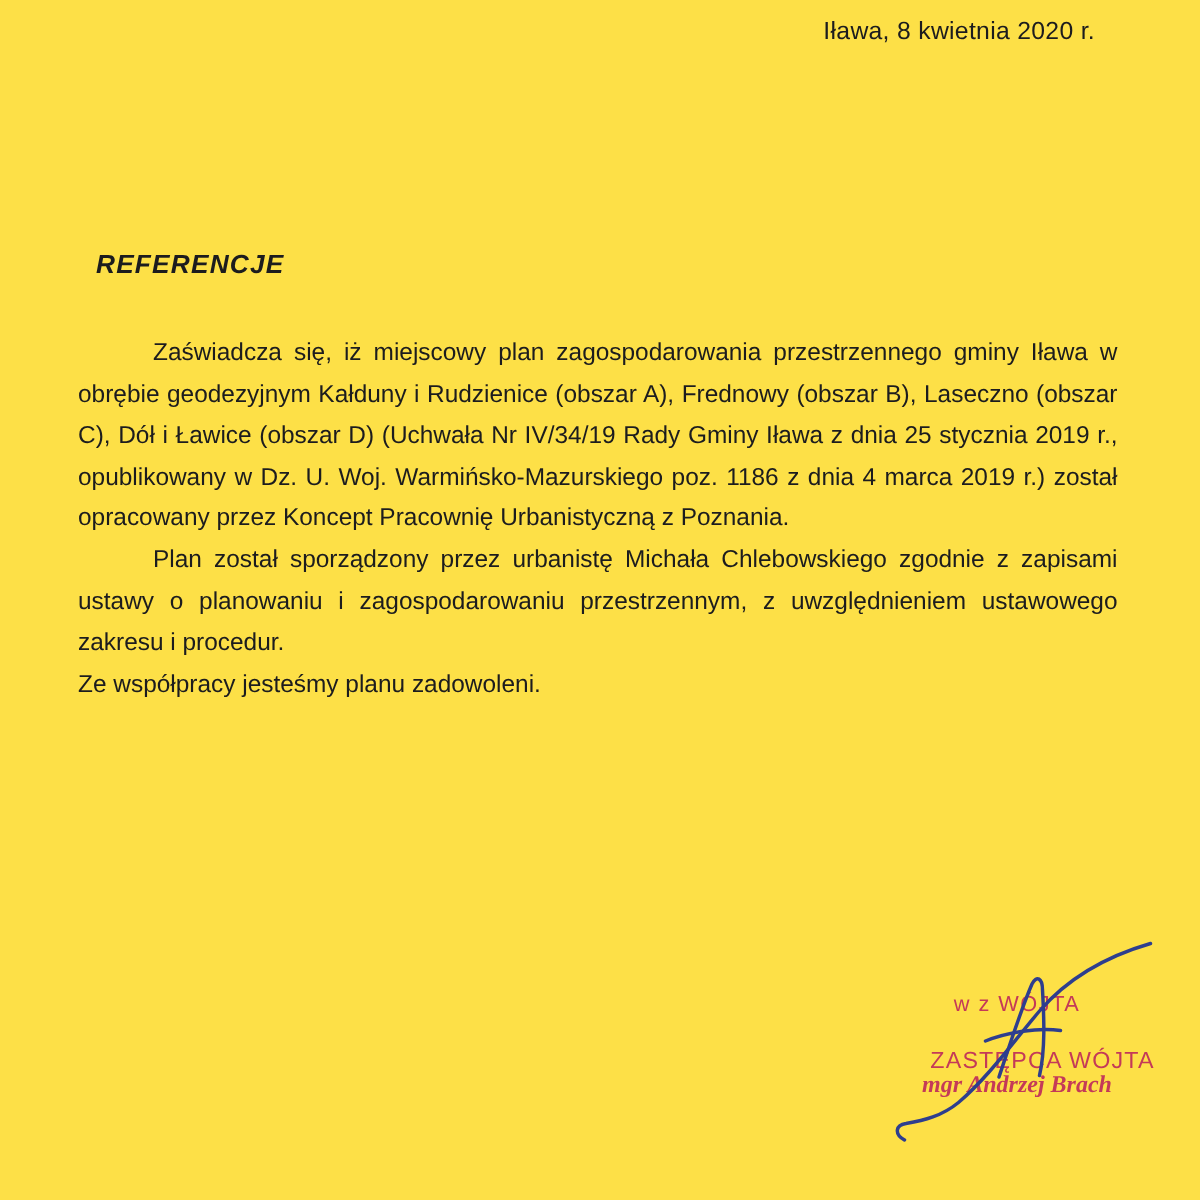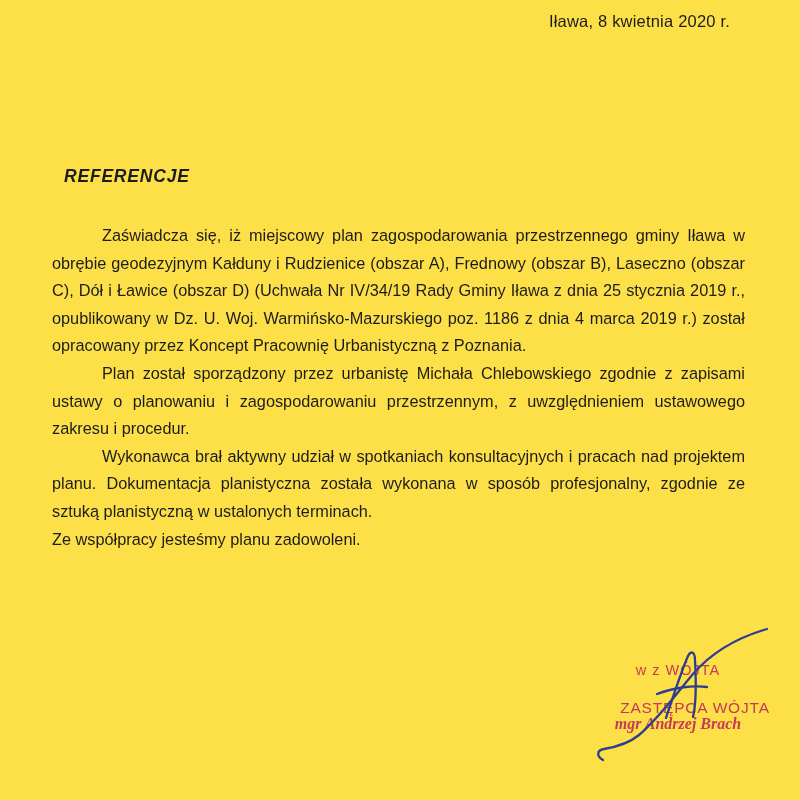--- a/index.html
+++ b/index.html
@@ -104,21 +104,20 @@
 
 <div class="page">
 
   <div class="dateline">Iława, 8 kwietnia 2020 r.</div>
 
   <div class="doc-title">REFERENCJE</div>
 
   <div class="body-text">
       <p class="indent"><span>Zaświadcza się, iż miejscowy plan zagospodarowania przestrzennego gminy Iława w obrębie geodezyjnym Kałduny i Rudzienice (obszar A), Frednowy (obszar B), Laseczno (obszar C), Dół i Ławice (obszar D) (Uchwała Nr IV/34/19 Rady Gminy Iława z dnia 25 stycznia 2019 r., opublikowany w Dz. U. Woj. Warmińsko-Mazurskiego poz. 1186 z dnia 4 marca 2019 r.) został opracowany przez Koncept Pracownię Urbanistyczną z Poznania.</span></p>
       <p class="indent"><span>Plan został sporządzony przez urbanistę Michała Chlebowskiego zgodnie z zapisami ustawy </span><span class="italic">o planowaniu i zagospodarowaniu przestrzennym</span><span>, z uwzględnieniem ustawowego zakresu i procedur.</span></p>
-      <p class="indent"><span>Wykonawca brał aktywny udział w spotkaniach konsultacyjnych i pracach nad projektem planu. Dokumentacja planistyczna została wykonana w sposób profesjonalny, zgodnie ze sztuką planistyczną w ustalonych terminach.</span></p>
       <p><span>Ze współpracy jesteśmy planu zadowoleni.</span></p>
     </div>
 
   <div class="signature-block">
     <div class="stamp-prefix">w z WÓJTA</div>
     <div class="stamp-role">ZASTĘPCA WÓJTA</div>
     <div class="stamp-name">mgr Andrzej Brach</div>
   </div>
 
   <svg class="ink-signature" viewBox="580 618 212 152" xmlns="http://www.w3.org/2000/svg">

